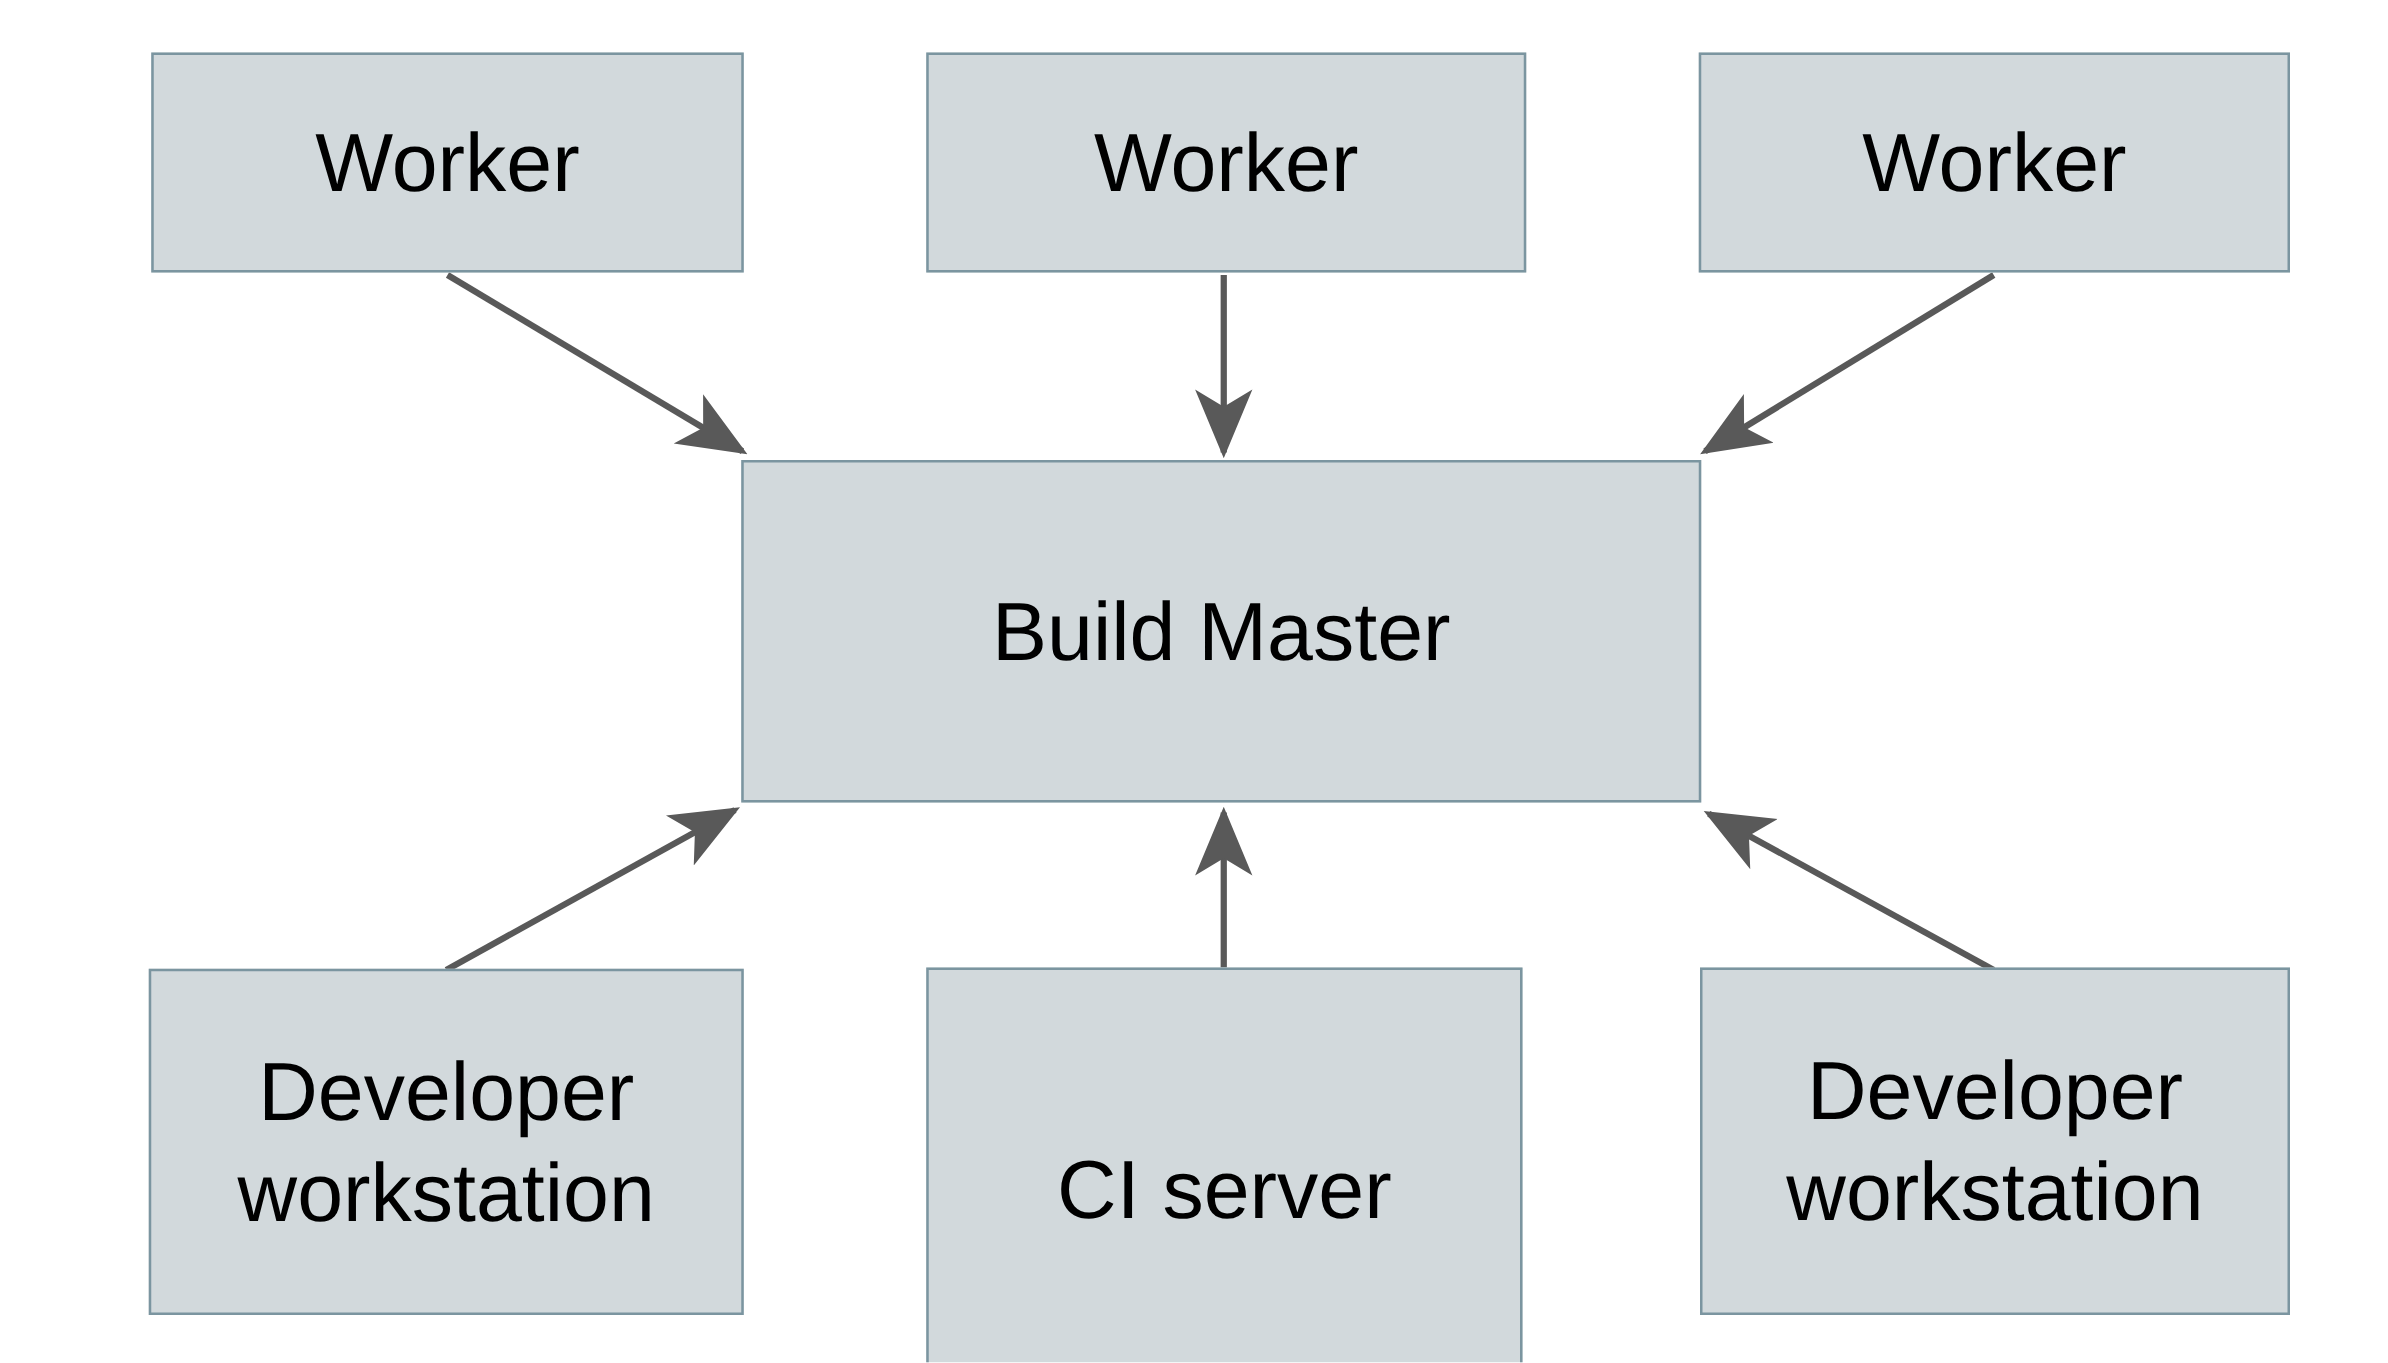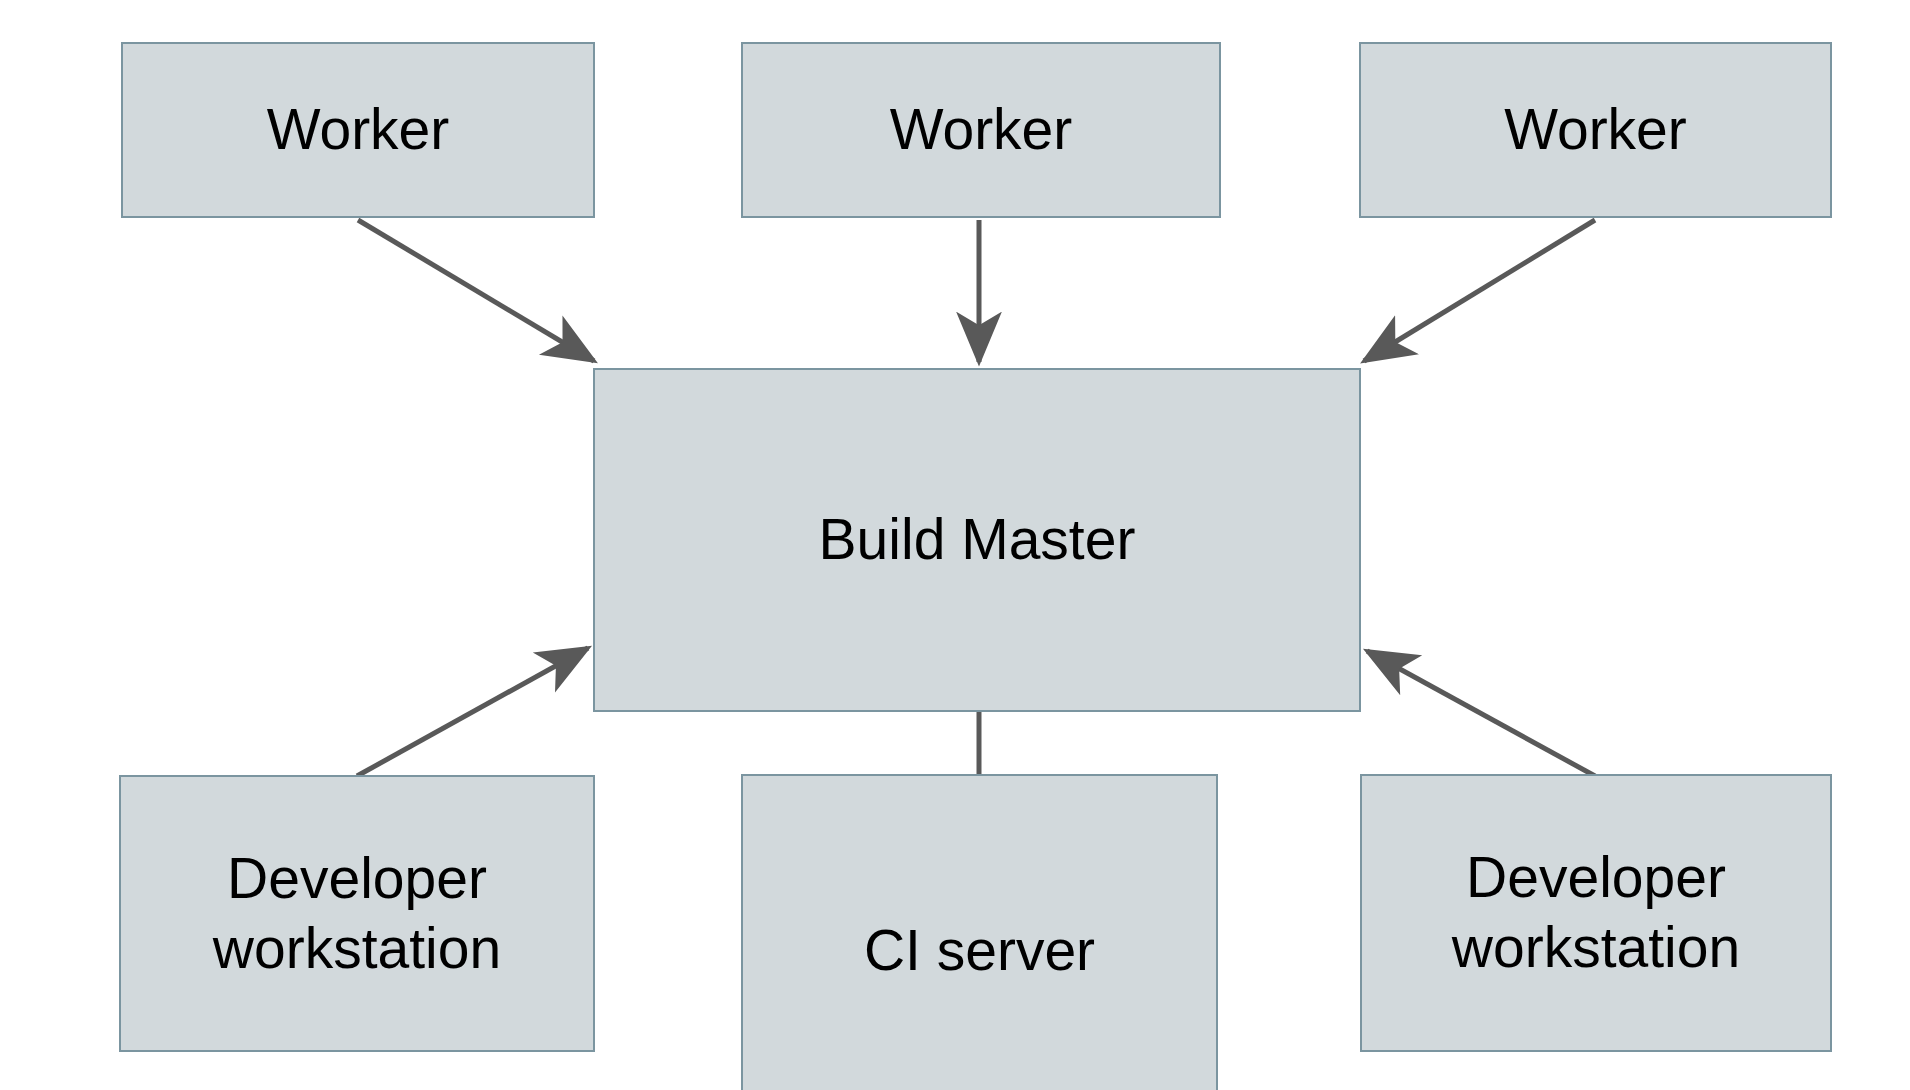--- a/index.html
+++ b/index.html
@@ -18,33 +18,33 @@
   .node {
     position: absolute;
     box-sizing: border-box;
     background: var(--node-fill, #d2d9dc);
     border: 2px solid var(--node-border, #7b95a0);
     display: flex;
     align-items: center;
     justify-content: center;
     text-align: center;
     color: var(--text-color, #000000);
-    font-size: 57px;
+    font-size: 66px;
     line-height: 1.22;
     letter-spacing: 0px;
     user-select: none;
   }
   .node .label {
     padding: 0 10px;
   }
   
   #node-worker-left   { left: 121px;  top: 42px;  width: 474px; height: 176px; }
   #node-worker-middle { left: 741px;  top: 42px;  width: 480px; height: 176px; }
   #node-worker-right  { left: 1359px; top: 42px;  width: 473px; height: 176px; }
-  #node-build-master  { left: 593px;  top: 368px; width: 768px; height: 344px; }
+  #node-build-master  { left: 593px;  top: 368px; width: 768px; height: 274px; }
   #node-dev-left      { left: 119px;  top: 775px; width: 476px; height: 277px; }
   #node-ci-server     { left: 741px;  top: 774px; width: 477px; height: 354px; }
   #node-dev-right     { left: 1360px; top: 774px; width: 472px; height: 278px; }
 
   .edges-layer {
     position: absolute;
     left: 0;
     top: 0;
     width: 1910px;
     height: 1090px;

